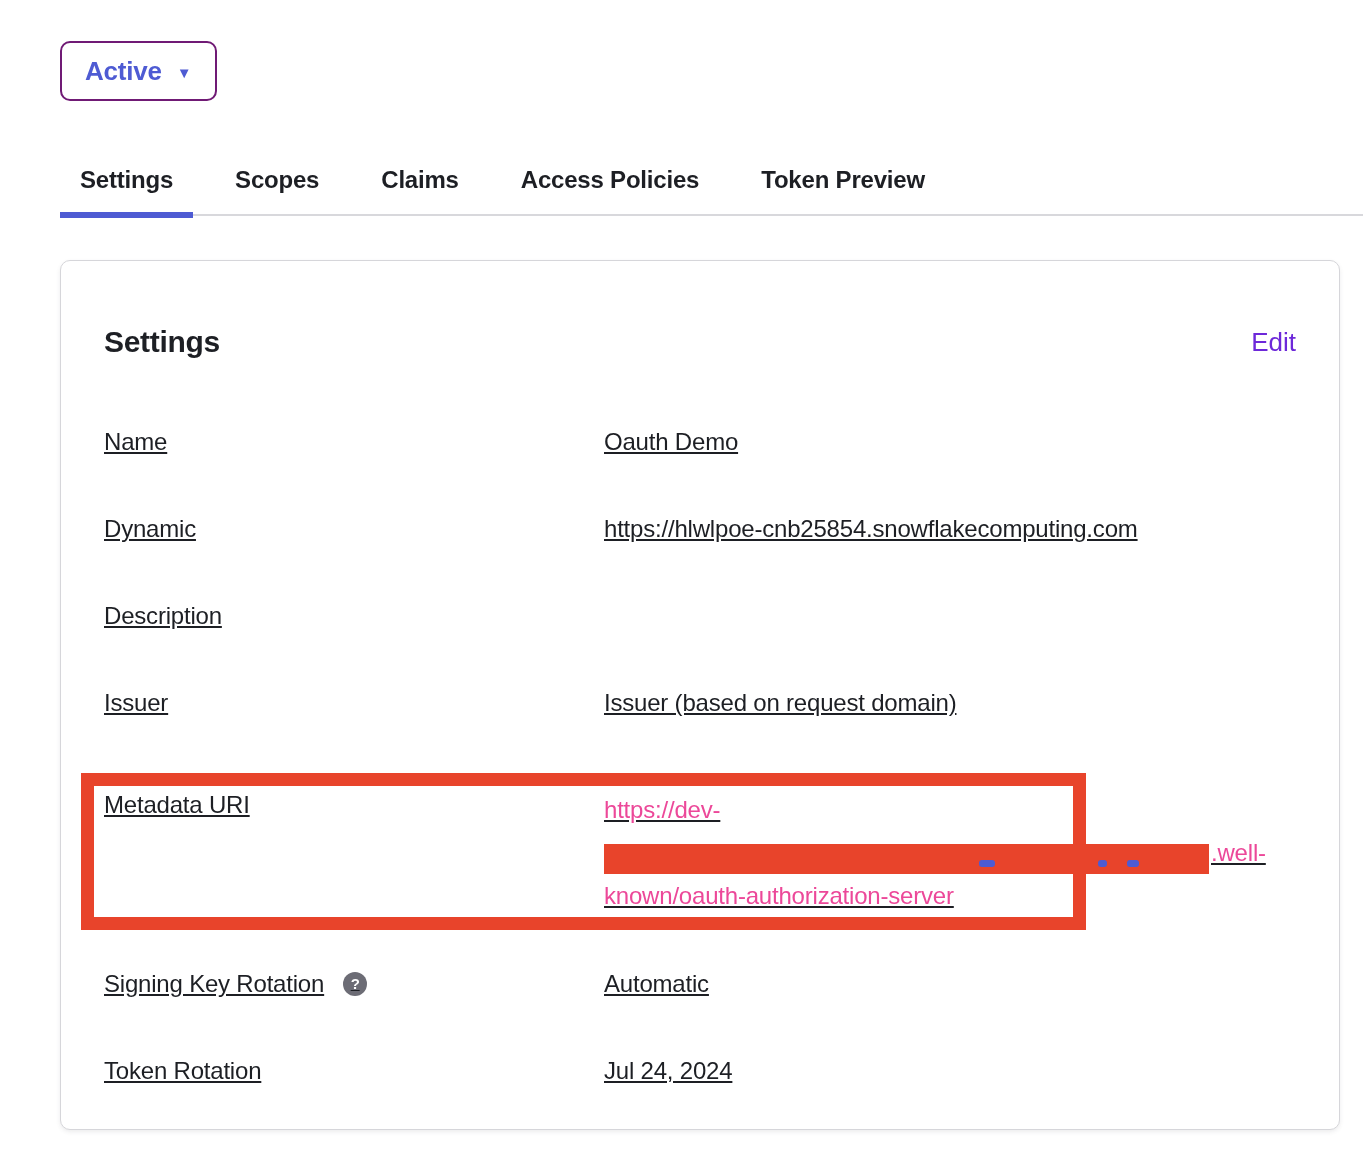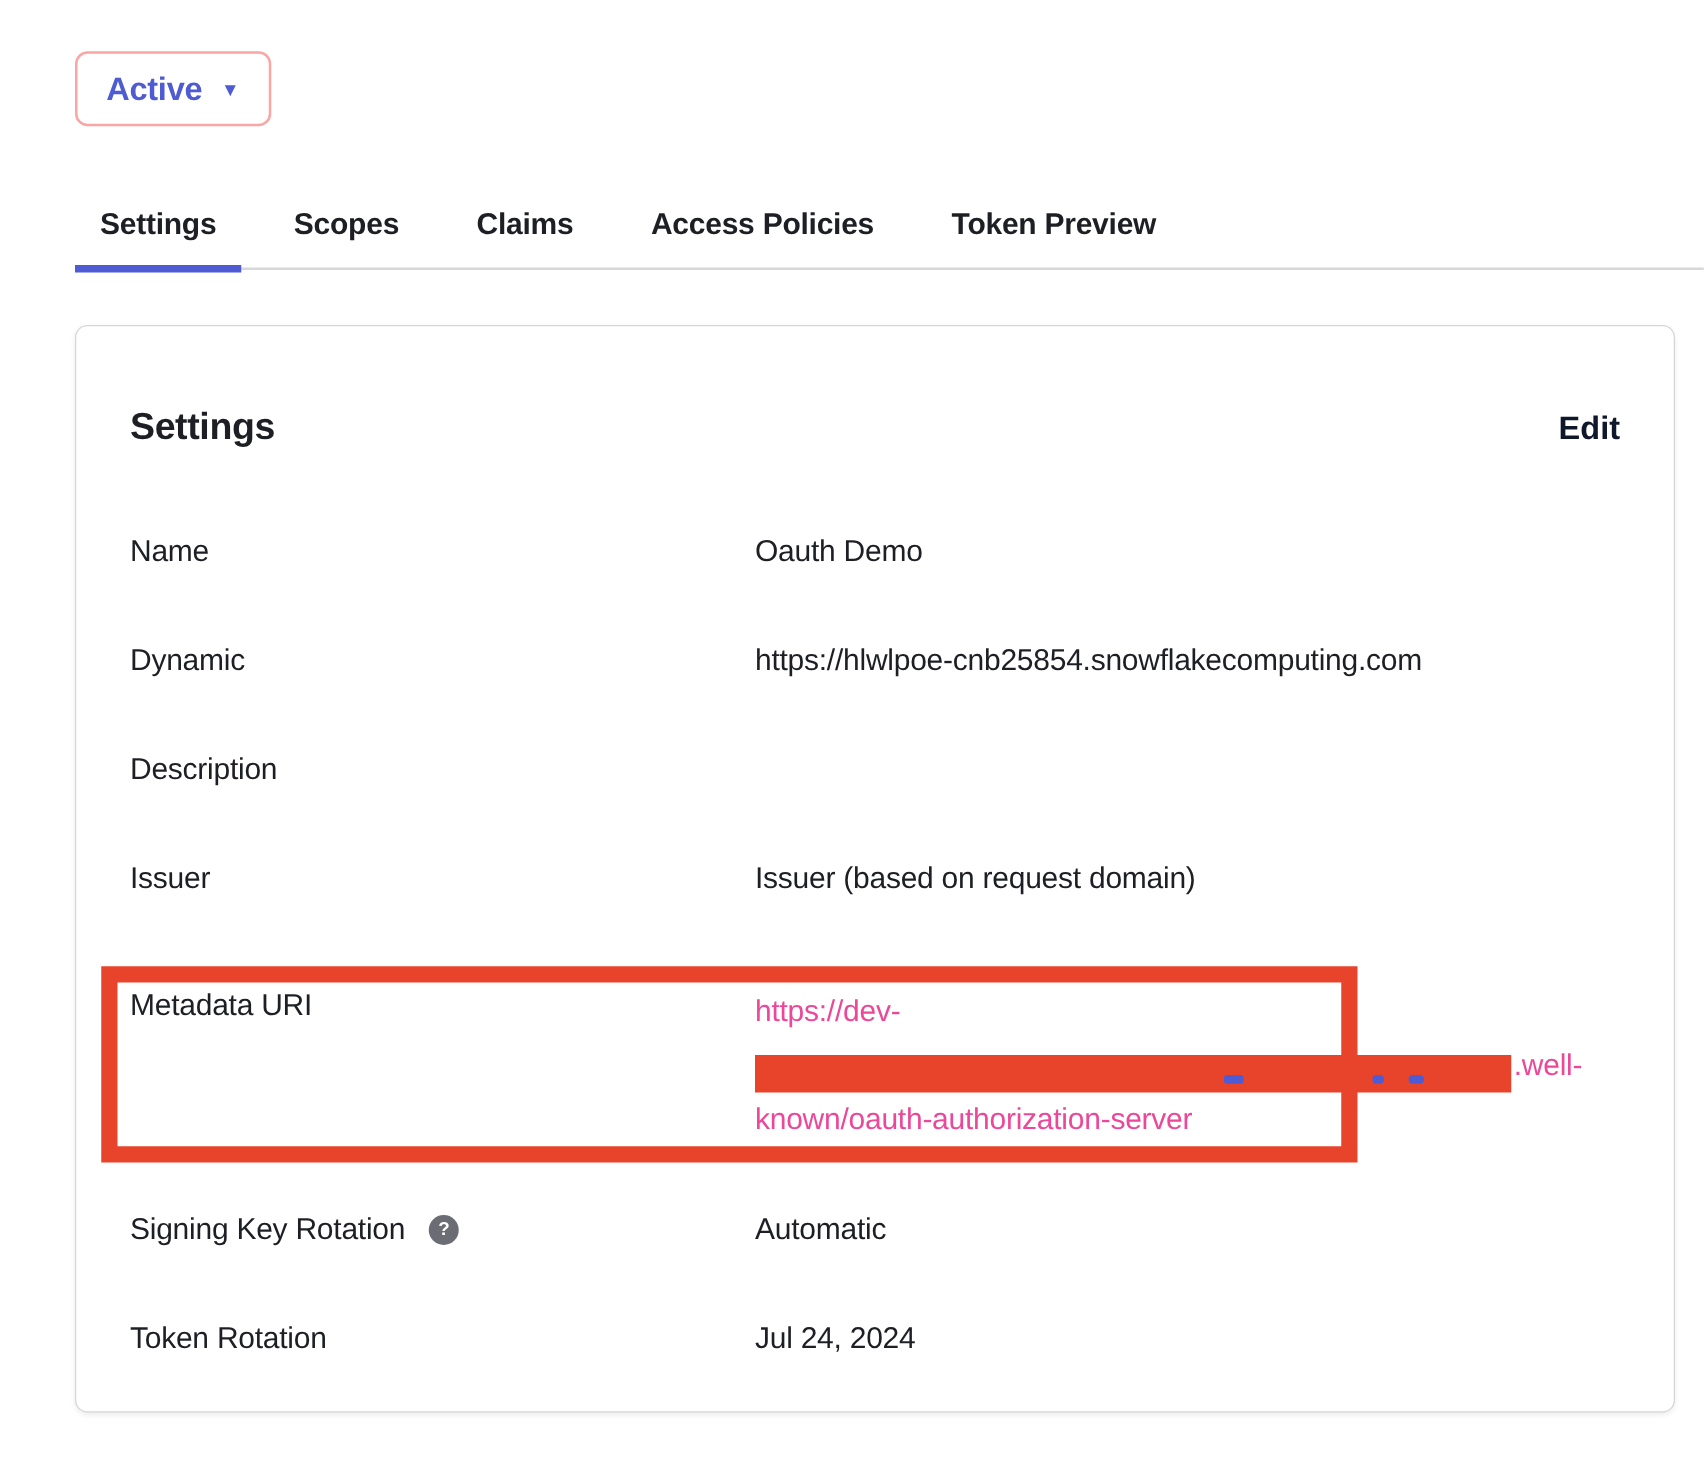--- a/index.html
+++ b/index.html
@@ -7,21 +7,21 @@
     width:1365px;height:1169px;overflow:hidden;position:relative;
     font-family:"Liberation Sans",sans-serif;color:#1d1f24;
     -webkit-font-smoothing:antialiased;
   }
   .page{position:relative;width:1365px;height:1169px;}
 
   
   .status-btn{
     display:inline-flex;align-items:center;gap:15px;
     margin:41px 0 0 60px;height:60px;padding:0 23px;box-sizing:border-box;
-    background:#fff;border:2px solid #fca5a5;border-radius:10px;
+    background:#fff;border:2px solid #701a75;border-radius:10px;
     color:#4e5bd3;font-size:26px;font-weight:700;cursor:pointer;
     font-family:"Liberation Sans",sans-serif;letter-spacing:-0.2px;
   }
   .status-btn .caret{font-size:15px;line-height:1;transform:translateY(1px);}
 
   
   .tab-bar{
     display:flex;align-items:flex-end;
     margin:65px 0 0 60px;width:1303px;
     border-bottom:2px solid #d8d8dc;
@@ -39,24 +39,24 @@
   
   .card{
     box-sizing:border-box;
     margin:44px 0 0 60px;width:1280px;height:870px;
     background:#fff;border:1px solid #d6d6da;border-radius:10px;
     padding:64px 43px 0 43px;
     box-shadow:0 2px 4px rgba(70,70,80,0.10);
   }
   .card-head{display:flex;justify-content:space-between;align-items:center;}
   .card-title{font-size:30px;font-weight:600;letter-spacing:-0.3px;line-height:34px;}
-  .edit-link{font-size:26px;font-weight:700;color:#0f172a;cursor:pointer;line-height:30px;}
+  .edit-link{font-size:26px;font-weight:400;color:#6d28d9;cursor:pointer;line-height:30px;}
 
   .rows{margin-top:66px;}
-  .frow{display:flex;align-items:flex-start;font-size:24px;line-height:33px;margin-bottom:54px;letter-spacing:-0.2px;}
+  .frow{display:flex;align-items:flex-start;font-size:24px;line-height:33px;margin-bottom:54px;letter-spacing:-0.2px;text-decoration:underline;}
   .frow:last-child{margin-bottom:0;}
   .lbl{flex:0 0 500px;width:500px;display:flex;align-items:center;color:#1d1f24;}
   .val{color:#1d1f24;}
 
   
   .annotation-box{
     box-sizing:border-box;
     border:13px solid #e8442b;
     margin:9px 0 37px -23px;
     width:1005px;

